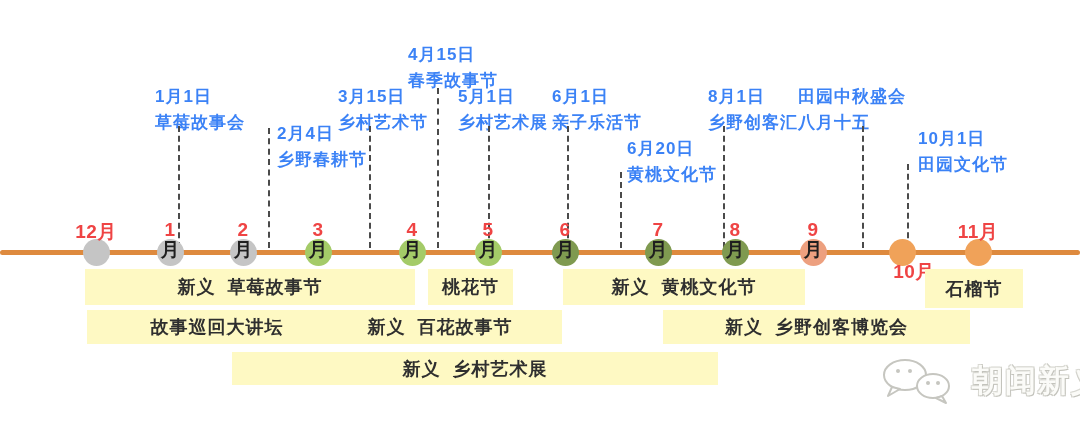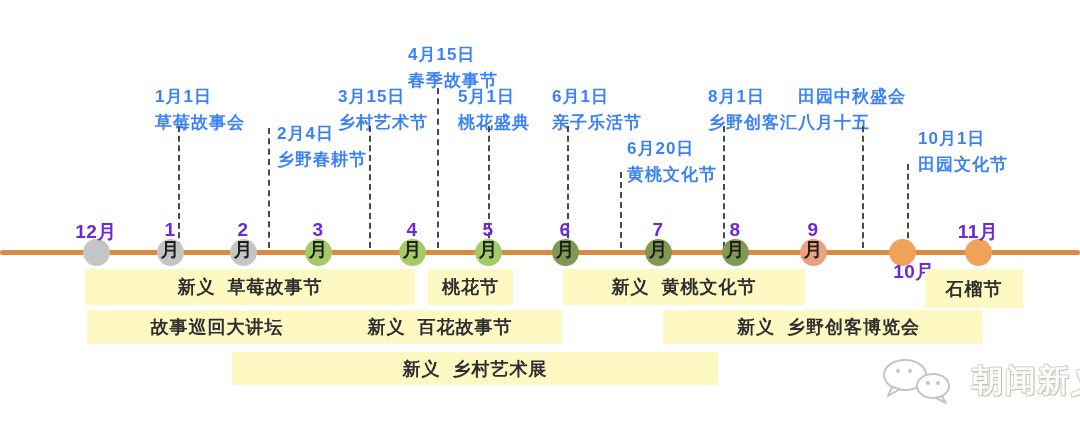--- a/index.html
+++ b/index.html
@@ -4,21 +4,21 @@
 <style>
   html,body{margin:0;padding:0;background:#ffffff;}
   .canvas{
     position:relative;width:1080px;height:433px;background:#ffffff;overflow:hidden;
     font-family:"Liberation Sans","DejaVu Sans",sans-serif;
   }
   .tl-line{position:absolute;left:0;top:250px;width:1080px;height:5px;background:#de8a3e;border-radius:3px;}
   .month-circle{position:absolute;top:239px;width:27px;height:27px;border-radius:50%;}
   .month-num{
     position:absolute;top:219px;transform:translateX(-50%);
-    font-size:19px;font-weight:bold;color:#6d28d9;white-space:nowrap;letter-spacing:.5px;
+    font-size:19px;font-weight:bold;color:#ef4444;white-space:nowrap;letter-spacing:.5px;
   }
   .month-yue{
     position:absolute;top:237px;transform:translateX(-50%);
     font-size:19px;font-weight:bold;color:#1f1f1f;
   }
   .evt-label{
     position:absolute;font-size:17px;font-weight:bold;color:#3b82f6;
     line-height:1.55;white-space:nowrap;letter-spacing:1px;
   }
   .evt-line{position:absolute;width:0;border-left:2px dashed #4a4a4a;}
@@ -57,21 +57,21 @@
         <div class="">乡村艺术节</div>
       </div>
       <div class="evt-line" style="left: 369px; top: 126px; height: 122px;"></div>
       <div class="evt-label" style="left: 408px; top: 42px;">
         <div class="">4月15日</div>
         <div class="">春季故事节</div>
       </div>
       <div class="evt-line" style="left: 437px; top: 88px; height: 160px;"></div>
       <div class="evt-label" style="left: 458px; top: 84px;">
         <div class="">5月1日</div>
-        <div class="">桃花盛典</div>
+        <div class="">乡村艺术展</div>
       </div>
       <div class="evt-line" style="left: 488px; top: 126px; height: 122px;"></div>
       <div class="evt-label" style="left: 552px; top: 84px;">
         <div class="">6月1日</div>
         <div class="">亲子乐活节</div>
       </div>
       <div class="evt-line" style="left: 567px; top: 126px; height: 122px;"></div>
       <div class="evt-label" style="left: 627px; top: 136px;">
         <div class="">6月20日</div>
         <div class="">黄桃文化节</div>
@@ -128,21 +128,21 @@
       <div class="month-circle" style="left: 965px; background: rgb(240, 162, 89);"></div>
       <div class="month-num" style="left: 978px;">11月</div>
     </div>
   <div id="bars-layer">
       <div class="bar" style="left: 85px; top: 269px; width: 330px; height: 36px;">新义  草莓故事节</div>
       <div class="bar" style="left: 428px; top: 269px; width: 85px; height: 36px;">桃花节</div>
       <div class="bar" style="left: 563px; top: 269px; width: 242px; height: 36px;">新义  黄桃文化节</div>
       <div class="bar" style="left: 925px; top: 269px; width: 98px; height: 39px;">石榴节</div>
       <div class="bar" style="left: 87px; top: 310px; width: 260px; height: 34px;">故事巡回大讲坛</div>
       <div class="bar" style="left: 318px; top: 310px; width: 244px; height: 34px;">新义  百花故事节</div>
-      <div class="bar" style="left: 663px; top: 310px; width: 307px; height: 34px; padding-left: 12px;">新义  乡野创客博览会</div>
+      <div class="bar" style="left: 663px; top: 310px; width: 307px; height: 34px;">新义  乡野创客博览会</div>
       <div class="bar" style="left: 232px; top: 352px; width: 486px; height: 33px;">新义  乡村艺术展</div>
     </div>
 
   <div class="watermark">
     <span class="wm-icon">
       <svg width="84" height="46" viewBox="0 0 84 46">
         <g fill="#ffffff" stroke="#c6c6c0" stroke-width="2">
           <ellipse cx="25" cy="17" rx="21" ry="15"></ellipse>
           <path d="M12 29 L8 38 L20 31 Z" stroke-linejoin="round"></path>
         </g>

